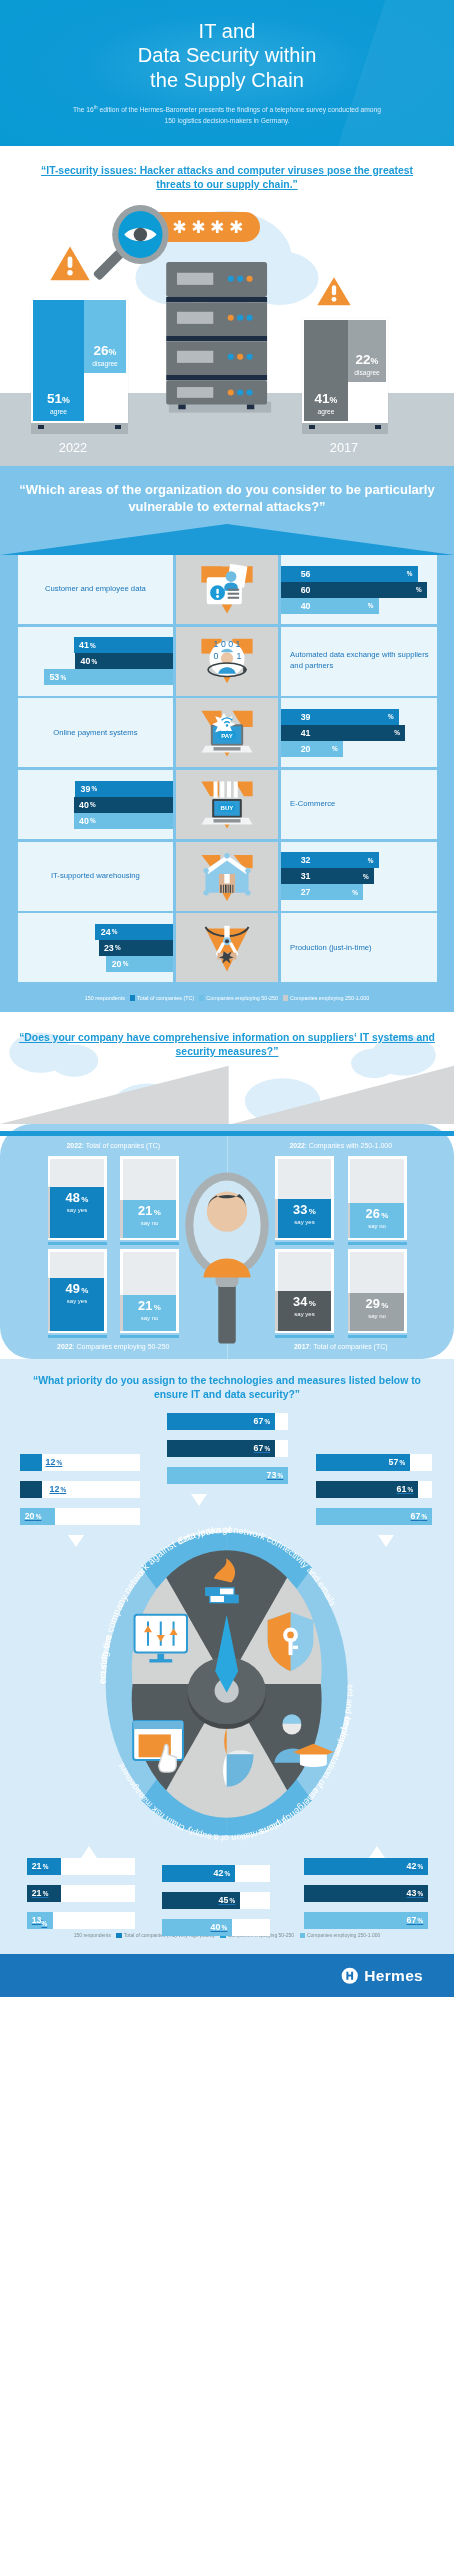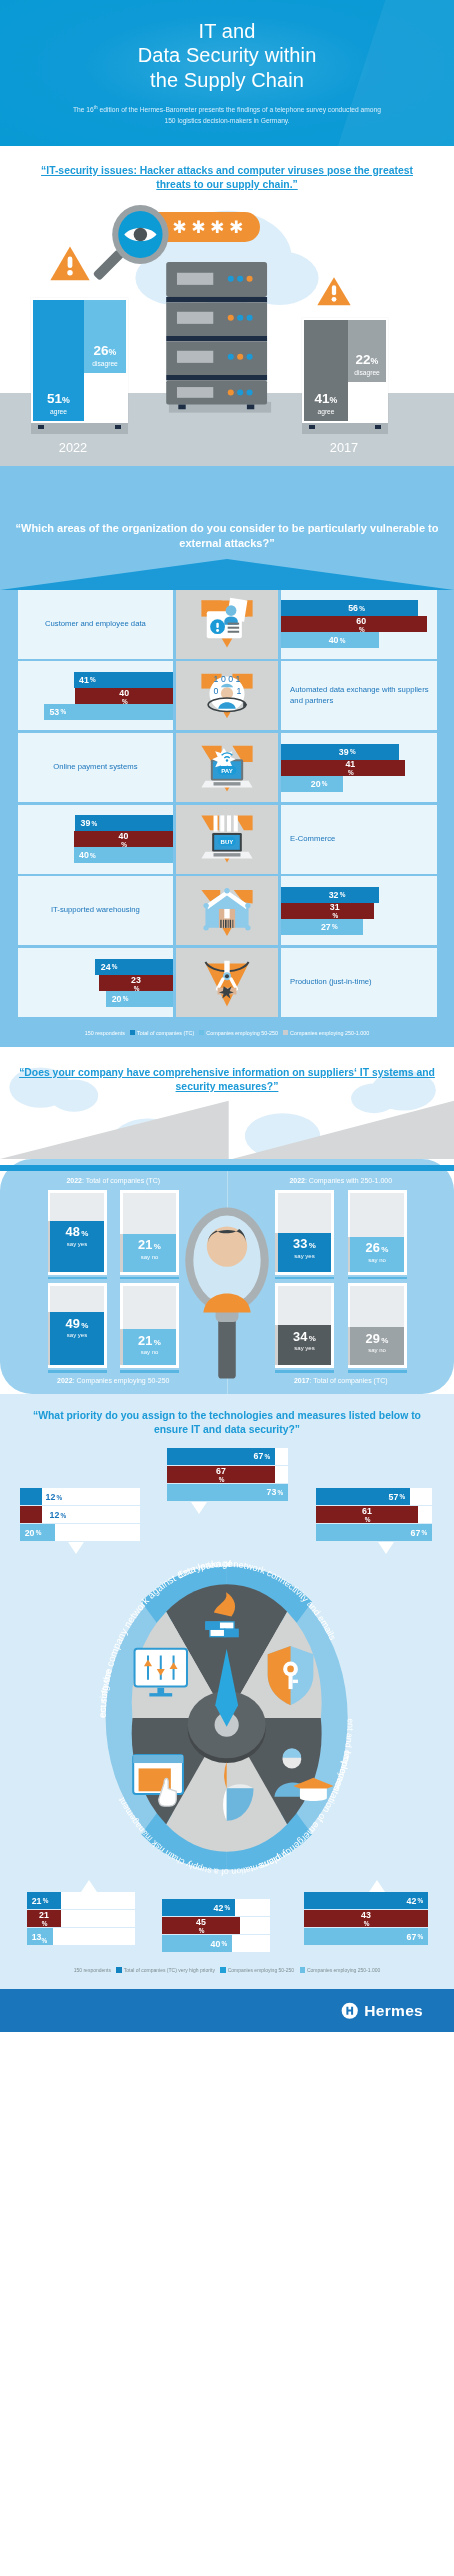--- a/index.html
+++ b/index.html
@@ -99,45 +99,45 @@
   .warn { position: absolute; z-index: 5; }
   .yearlbl {
     position: absolute; bottom: 10.8px; color: #fff; font-size: 12.8px;
     text-align: center; width: 108px; z-index: 5;
   }
   .yearlbl.a { left: 19px; } .yearlbl.b { left: 290px; }
 
   
   .sec2 { background: #7ec4ea; padding: 10.8px 0 0; position: relative; }
   .q-white {
-    color: #fff; font-size: 11px; font-weight: bold; line-height: 1.35;
-    text-align: center; padding: 4px 9px 8px; margin-top: 40px;
+    color: #fff; font-size: 13px; font-weight: bold; line-height: 1.35;
+    text-align: center; padding: 4px 9px 8px;
   }
   .chev { width: 100%; height: 31px; display: block; }
   .rows { padding: 0 17.5px; }
   .vrow {
     display: flex; gap: 2.7px; margin-bottom: 2.7px; height: 69px;
   }
   .cellA, .cellC { flex: 1 1 0; background: #e8f5fb; display: flex; align-items: center; }
   .cellB { width: 102px; background: #d2d4d3; display: flex; align-items: center; justify-content: center; }
   .vlabel {
     width: 100%; text-align: center; color: #1b75bb;
     font-size: 7.7px; line-height: 1.4;
   }
   .vbars { width: 100%; display: flex; flex-direction: column; }
   .vbars.right { align-items: flex-start; }
   .vbars.left { align-items: flex-end; }
   .vbar {
     height: 16px; display: flex; align-items: center;
     color: #fff; font-size: 8.8px; font-weight: bold; padding: 0 5.4px;
   }
   .vbar small { font-size: 6.4px; font-weight: bold; }
-  .vbars.right .vbar { justify-content: center; padding-left: 20px; }
+  .vbars.right .vbar { justify-content: space-between; padding-left: 20px; }
   .vbars.left .vbar { justify-content: flex-start; }
-  .c1 { background: #1283c1; } .c2 { background: #7f1d1d; flex-direction: column; } .c3 { background: #6cc0e6; }
+  .c1 { background: #1283c1; } .c2 { background: #0c4a6e; } .c3 { background: #6cc0e6; }
   .legend2 {
     display: flex; align-items: center; justify-content: center; gap: 4.7px;
     padding: 10px 0 10.8px; color: #fff; font-size: 5.4px; flex-wrap: wrap;
   }
   .legend2 .sw { width: 5.4px; height: 5.4px; display: inline-block; margin-right: 2px; vertical-align: -0.7px; }
 
   
   .sec3 { background: #fff; position: relative; padding-top: 15px; }
   .slope { position: relative; height: 65px; }
   .quad { background: #9bd0ee; position: relative; padding: 6.7px 0 0; border-radius: 32px; }
@@ -174,21 +174,21 @@
   .mag2 { position: absolute; left: 50%; top: 39px; transform: translateX(-50%); z-index: 9; }
 
   
   .sec4 { background: #d7ecf8; padding: 15px 0 6.7px; position: relative; }
   .q-blue2 {
     color: #1b9ad7; font-size: 10.4px; font-weight: bold; line-height: 1.36;
     text-align: center; padding: 0 32px 9.4px;
   }
   .bubbles { position: relative; height: 114px; }
   .bub { position: absolute; }
-  .bub .row { display: flex; align-items: center; height: 17px; margin-bottom: 1px; }
+  .bub .row { display: flex; align-items: center; height: 17px; margin-bottom: 10px; text-decoration: underline; }
   .bub .track { background: #fff; height: 17px; position: relative; display: flex; align-items: center; }
   .bseg {
     height: 17px; color: #fff; font-size: 8.8px; font-weight: bold;
     display: flex; align-items: center; padding: 0 4.7px;
   }
   .bseg small { font-size: 6.4px; font-weight: bold; }
   .tail { width: 0; height: 0; border-left: 8px solid transparent; border-right: 8px solid transparent; border-top: 12px solid #fff; }
   .wheelwrap { position: relative; height: 316px; }
   .bottombars { position: relative; height: 88px; }
   .legend4 {

